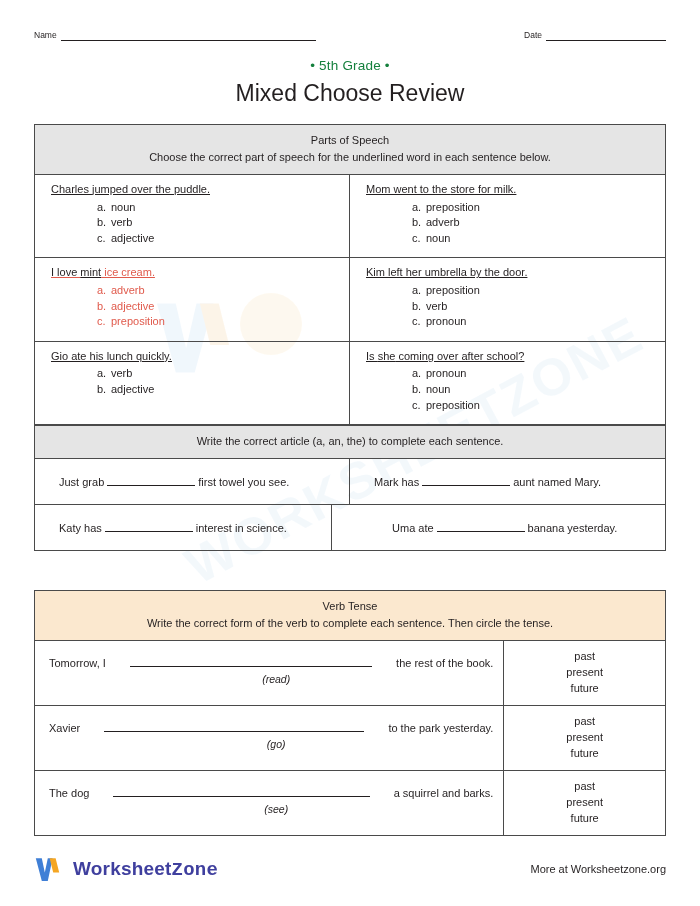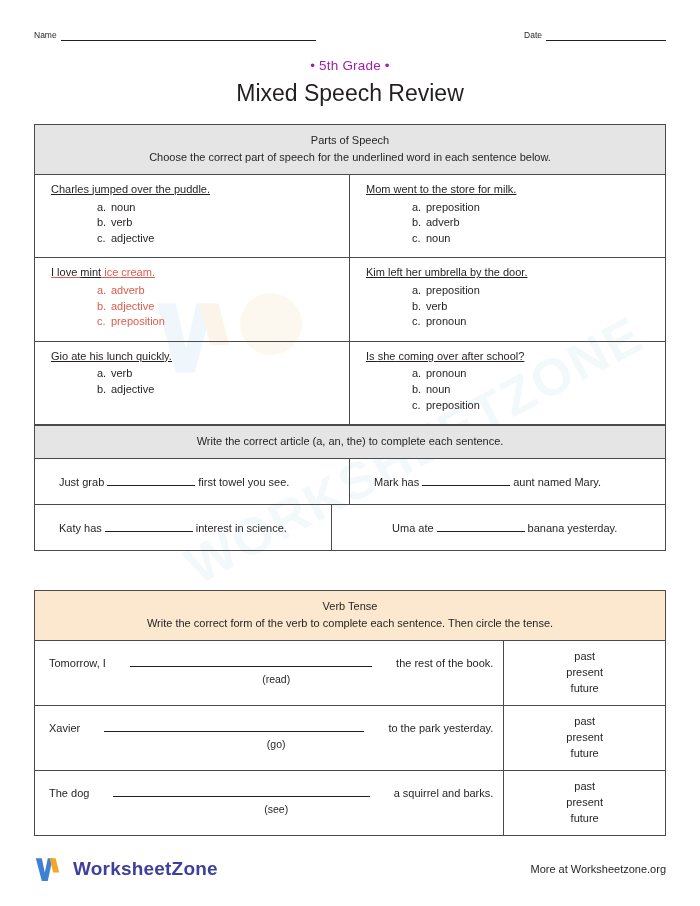--- a/index.html
+++ b/index.html
@@ -29,21 +29,21 @@
   .hdr-label { font-size: 8.5px; color: #231f20; padding-bottom: 1px; }
   .rule-name { width: 255px; border-bottom: 1px solid #231f20; height: 10px; }
   .rule-date { width: 120px; border-bottom: 1px solid #231f20; height: 10px; }
 
   .grade {
     position: absolute;
     top: 58px; left: 0; right: 0;
     text-align: center;
     font-size: 13.5px;
     letter-spacing: .2px;
-    color: #a21caf;
+    color: #15803d;
   }
   .title {
     position: absolute;
     top: 80px; left: 0; right: 0;
     text-align: center;
     font-size: 23px;
     color: #231f20;
   }
 
   
@@ -148,20 +148,21 @@
     display: inline-block;
     border-bottom: 1px solid #231f20;
     margin: 0 4px;
     height: 12px;
   }
   .vhint {
     text-align: center;
     font-size: 10.5px;
     margin-top: 4px;
     padding-left: 10px;
+    font-style: italic;
   }
   .vright {
     width: 25.5%;
     display: flex;
     flex-direction: column;
     justify-content: center;
     align-items: center;
     font-size: 11px;
     line-height: 1.45;
     padding: 8px 0;
@@ -172,21 +173,21 @@
     position: absolute;
     left: 34px; right: 34px;
     bottom: 22px;
     display: flex;
     align-items: center;
     justify-content: space-between;
   }
   .brand { display: flex; align-items: center; gap: 9px; }
   .brand-text { font-size: 19px; font-weight: bold; letter-spacing: .2px; }
   .brand-text .w1 { color: #3f3f9e; }
-  .brand-text .w2 { color: #3f3f9e; }
+  .brand-text .w2 { color: #3f3f9e; font-family: Liberation Mono, monospace; }
   .more { font-size: 11px; color: #231f20; }
 </style>
 </head>
 <body>
 
 <div class="page">
 
   <div class="watermark">
     <svg class="wm-v" viewBox="0 0 100 100">
       <path d="M8 10 L30 10 L42 62 L54 10 L74 10 L52 90 L30 90 Z" fill="#e3f0fa"></path>
@@ -201,21 +202,21 @@
       <span class="hdr-label">Name</span>
       <span class="rule-name"></span>
     </div>
     <div class="hdr-field">
       <span class="hdr-label">Date</span>
       <span class="rule-date"></span>
     </div>
   </div>
 
   <div class="grade">• 5th Grade •</div>
-  <div class="title">Mixed Speech Review</div>
+  <div class="title">Mixed Choose Review</div>
 
   <div class="tbl" style="top:124px;">
 
     <div class="band">
       <div class="b-title">Parts of Speech</div>
       <div>Choose the correct part of speech for the underlined word in each sentence below.</div>
     </div>
 
     <div class="row">
       <div class="cell left">

